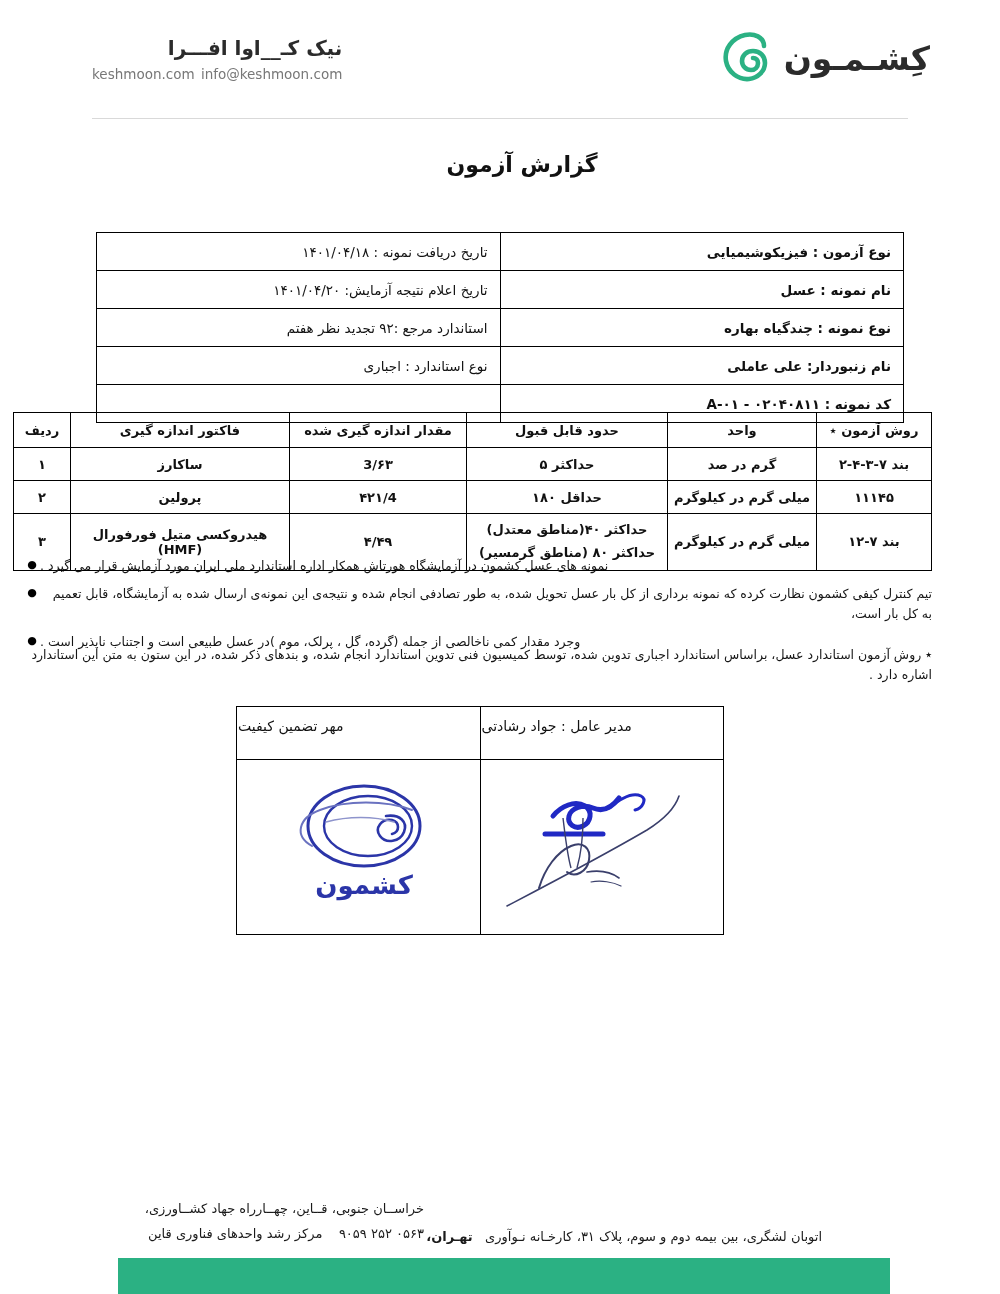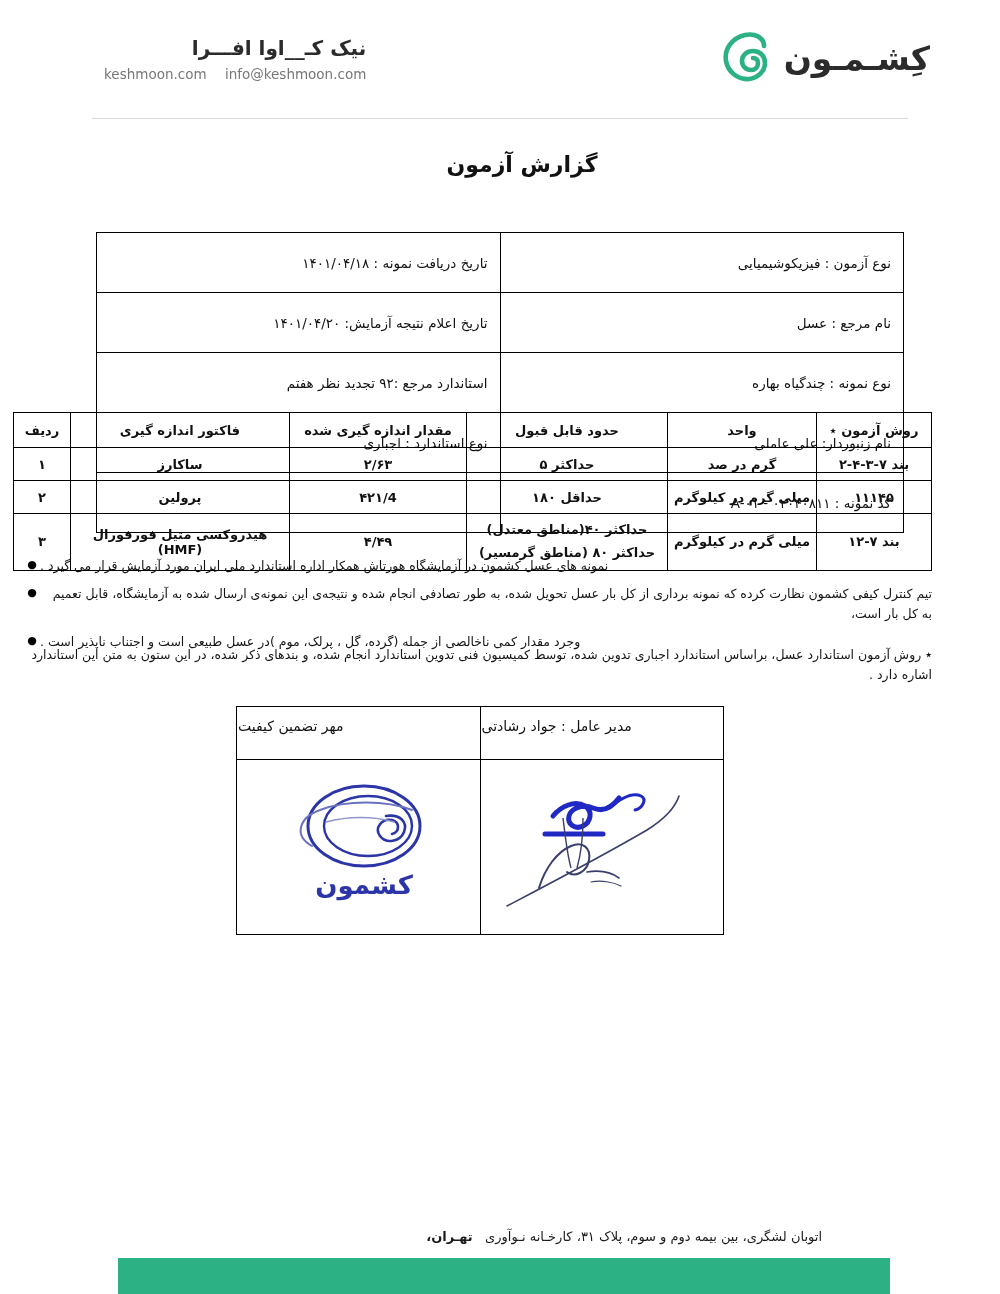--- a/index.html
+++ b/index.html
@@ -58,21 +58,21 @@
     line-height: 1.4;
     white-space: nowrap;
   }
   .company-contact {
     direction: ltr;
     font-size: 13.5px;
     color: #777777;
     margin-top: 4px;
     white-space: nowrap;
   }
-  .company-contact span { margin-left: 14px; }
+  .company-contact span { margin-left: 2px; }
 
   .header-rule {
     position: absolute;
     top: 118px;
     right: 92px;
     left: 92px;
     height: 1px;
     background: #d9d9d9;
   }
 
@@ -94,26 +94,26 @@
     position: absolute;
     top: 232px;
     right: 96px;
     width: 808px;
     border-collapse: collapse;
     table-layout: fixed;
   }
   .info-table td {
     border: 1.4px solid #000000;
     height: 29px;
-    padding: 15px 12px;
+    padding: 4px 12px;
     font-size: 13.5px;
     vertical-align: middle;
     white-space: nowrap;
   }
-  .info-table td.right-cell { width: 50%; }
+  .info-table td.right-cell { width: 50%; font-weight: bold; }
   .info-table td.left-cell  { width: 50%; }
 
   
   .results-table {
     position: absolute;
     top: 412px;
     right: 68px;
     width: 864px;
     border-collapse: collapse;
     table-layout: fixed;
@@ -258,21 +258,21 @@
 
 <div class="doc-title">گزارش آزمون</div>
 
 <table class="info-table">
   <tbody>
     <tr>
       <td class="right-cell">نوع آزمون : فیزیکوشیمیایی</td>
       <td class="left-cell">تاریخ دریافت نمونه : ۱۴۰۱/۰۴/۱۸</td>
     </tr>
     <tr>
-      <td class="right-cell">نام مرجع : عسل</td>
+      <td class="right-cell">نام نمونه : عسل</td>
       <td class="left-cell">تاریخ اعلام نتیجه آزمایش: ۱۴۰۱/۰۴/۲۰</td>
     </tr>
     <tr>
       <td class="right-cell">نوع نمونه : چندگیاه بهاره</td>
       <td class="left-cell">استاندارد مرجع :۹۲ تجدید نظر هفتم</td>
     </tr>
     <tr>
       <td class="right-cell">نام زنبوردار: علی عاملی</td>
       <td class="left-cell">نوع استاندارد : اجباری</td>
     </tr>
@@ -292,21 +292,21 @@
       <th class="col-value">مقدار اندازه گیری شده</th>
       <th class="col-factor">فاکتور اندازه گیری</th>
       <th class="col-radif">ردیف</th>
     </tr>
   </thead>
   <tbody>
     <tr>
       <td>بند ۷-۳-۴-۲</td>
       <td>گرم در صد</td>
       <td>حداکثر ۵</td>
-      <td>۲/۶۳</td>
+      <td>3/۶۳</td>
       <td class="cell-factor">ساکارز</td>
       <td>۱</td>
     </tr>
     <tr>
       <td>۱۱۱۴۵</td>
       <td>میلی گرم در کیلوگرم</td>
       <td>حداقل ۱۸۰</td>
       <td>۴۲۱/4</td>
       <td class="cell-factor">پرولین</td>
       <td>۲</td>
@@ -373,19 +373,27 @@
             <path d="M90 62 C112 56 138 56 158 62" fill="none" stroke="#8e94cc" stroke-width="1.6" stroke-linecap="round"></path>
             <text x="128" y="134" text-anchor="middle" font-family="DejaVu Sans, sans-serif" font-size="26" font-weight="bold" fill="#2b35a8">کشمون</text>
           </svg>
         </span>
       </td>
     </tr>
   </tbody>
 </table>
 
 <div class="footer">
+  <div class="footer-col-right">
+    <div>خراســان جنوبی، قــاین، چهــارراه جهاد کشــاورزی،</div>
+    <div>
+      <span>۰۵۶۳ ۲۵۲ ۹۰۵۹</span>
+      &nbsp;&nbsp;
+      <span>مرکز رشد واحدهای فناوری قاین</span>
+    </div>
+  </div>
   <div class="footer-col-left">
     <span>اتوبان لشگری، بین بیمه دوم و سوم، پلاک ۳۱، کارخـانه نـوآوری</span>
     &nbsp;
     <span class="footer-strong">تهـران،</span>
   </div>
 </div>
 <div class="green-bar"></div>
 
 </body></html>

